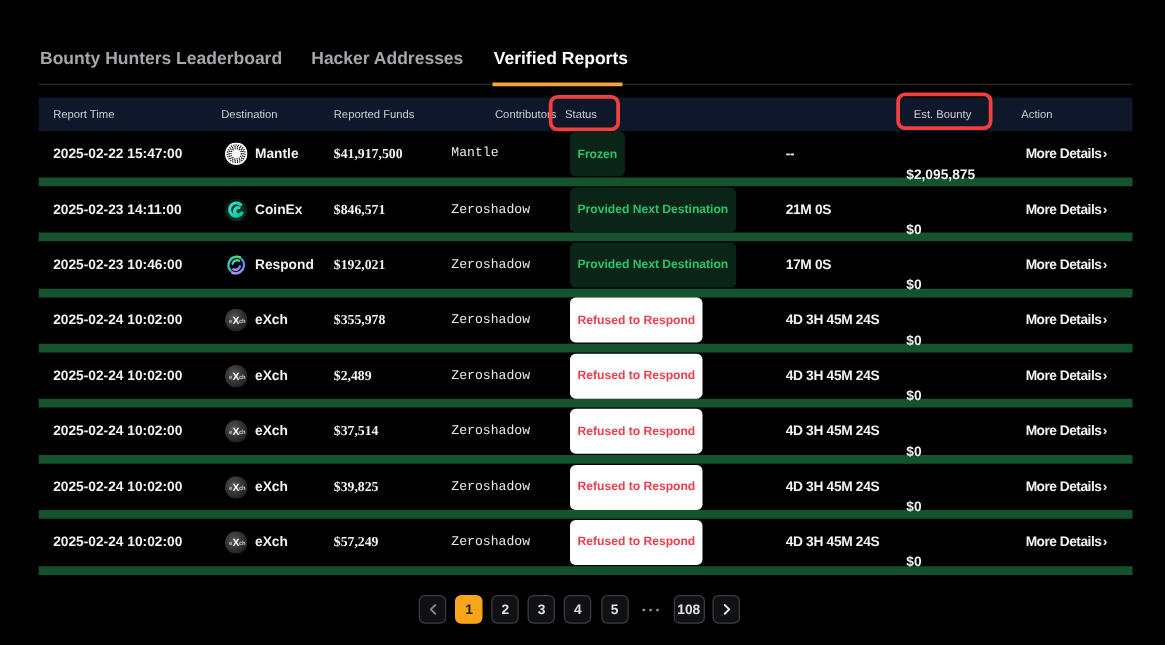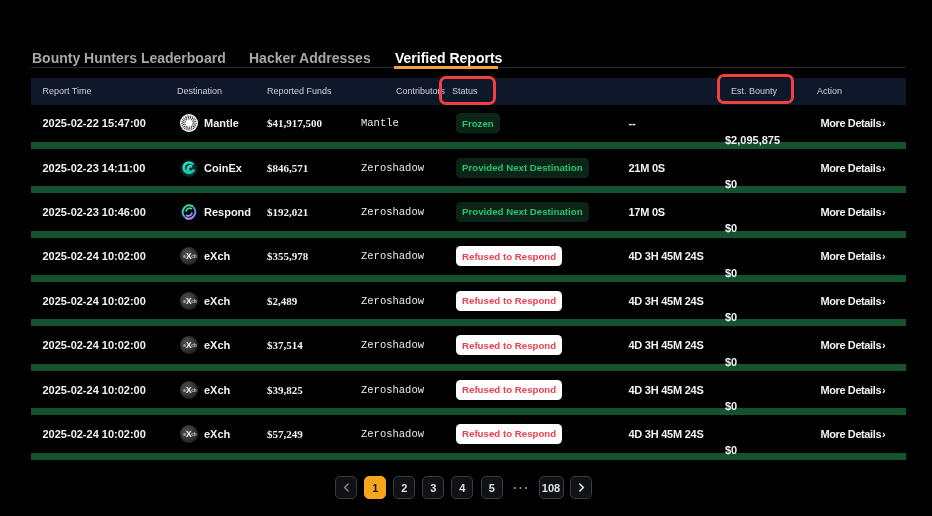--- a/index.html
+++ b/index.html
@@ -1,34 +1,34 @@
 <!DOCTYPE html>
 <html><head>
 <meta charset="utf-8">
 <style>
   * { margin:0; padding:0; box-sizing:border-box; }
   html,body { width:932px; height:516px; background:#000; overflow:hidden; }
   body { font-family:"Liberation Sans", sans-serif; position:relative; will-change:transform; }
   
-  .tab { position:absolute; top:38px; font-size:14px; font-weight:bold; color:#a4a7ac; line-height:16px; white-space:nowrap;margin-top:12px; }
+  .tab { position:absolute; top:38px; font-size:14px; font-weight:bold; color:#a4a7ac; line-height:16px; white-space:nowrap; }
   .tab.active { color:#ffffff; }
   #tabline { position:absolute; left:31px; width:875px; top:67px; height:1px; background:#28292d; }
   #underline { position:absolute; left:394px; width:104px; top:66px; height:2.5px; background:#f2a43a; }
   
   #thead { position:absolute; left:31px; top:78px; width:875px; height:26.5px; background:#0f172a; }
   #thead div { position:absolute; top:0; bottom:0; display:flex; align-items:center; font-size:9px; color:#ccced3; white-space:nowrap; }
   .redbox { position:absolute; border:3px solid #f2403e; border-radius:7px; }
   
   #rows { position:absolute; left:31px; top:104.5px; width:875px; }
   .row { position:relative; height:44.4px; border-bottom:7px solid #14532d; }
   .cell { position:absolute; top:0; bottom:0; display:flex; align-items:center; white-space:nowrap;
           font-size:11px; font-weight:bold; color:#f1f2f4; }
   .mono { font-family:"Liberation Mono", monospace; font-weight:normal; font-size:10.5px; color:#e9eaec; }
   .dest { gap:6px; }
-  .badge { font-size:9.7px; font-weight:bold; padding:0 6px; height:20px; display:flex; align-items:center; border-radius:4.5px; }
+  .badge { font-size:9.7px; font-weight:bold; padding:0 6px; height:36px; display:flex; align-items:center; border-radius:4.5px; }
   .badge.green { background:#0a2418; color:#25c66c; }
   .badge.red { background:#ffffff; color:#ec3e4d; }
   .c1 { left:11.5px; }
   .c2 { left:149px; }
   .c3 { left:236px;font-family:Liberation Serif, serif; }
   .c4 { left:330px; }
   .c5 { left:425px; }
   .c6 { left:597.5px; letter-spacing:-0.25px; }
   .c7 { left:694px;margin-top:33px; }
   .c8 { left:789.5px; letter-spacing:-0.4px; }

